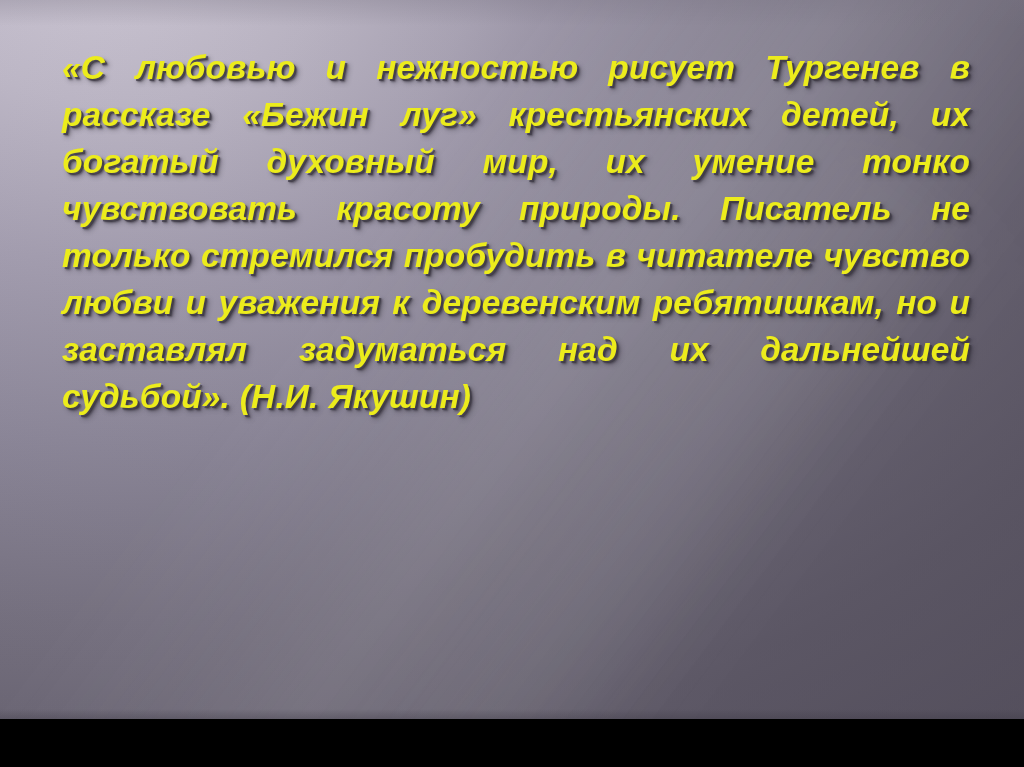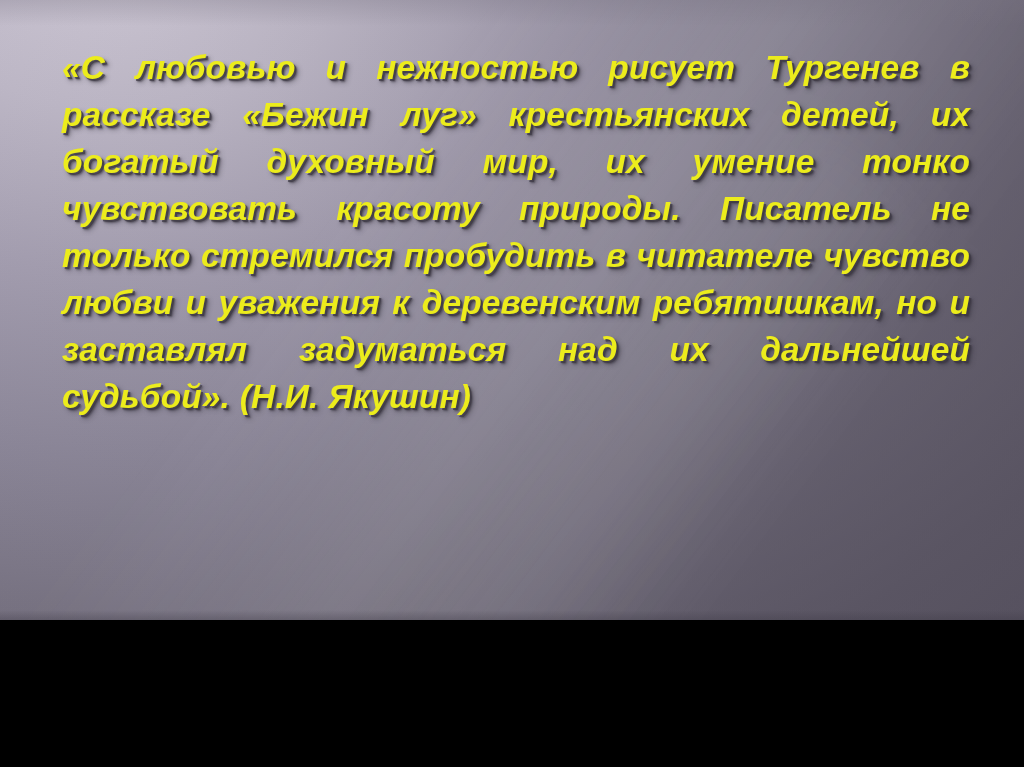--- a/index.html
+++ b/index.html
@@ -3,21 +3,21 @@
 <meta charset="utf-8">
 <style>
   html, body {
     margin: 0;
     padding: 0;
     background: #000;
   }
   .slide {
     position: relative;
     width: 1024px;
-    height: 620px;
+    height: 719px;
     overflow: hidden;
     background: #6e6977;
     font-family: "Liberation Sans", sans-serif;
   }
 
   
   .bg-base {
     position: absolute;
     inset: 0;
     background:

